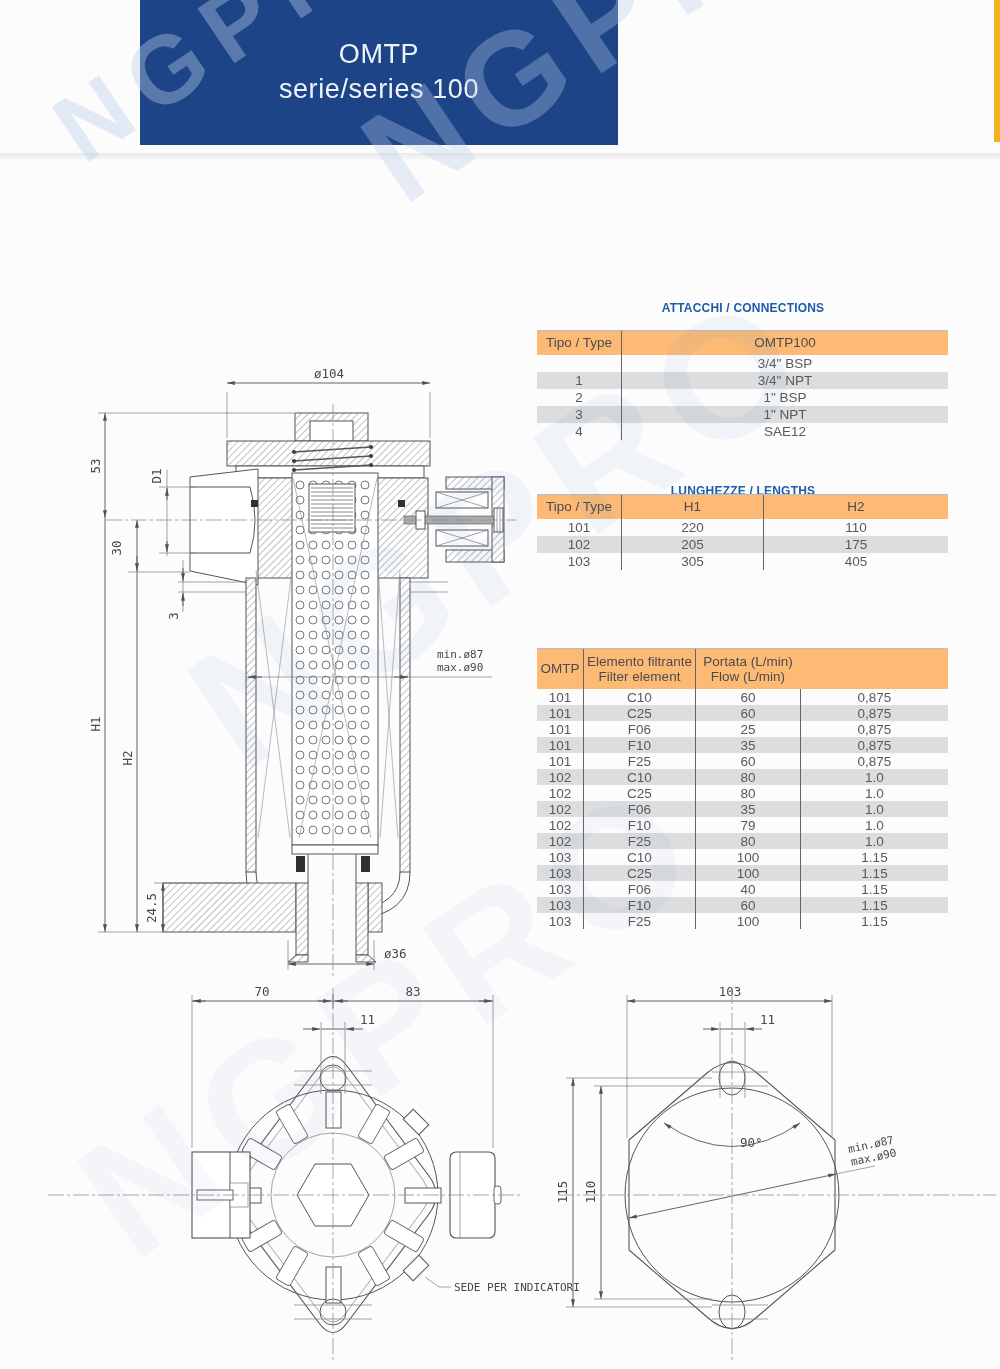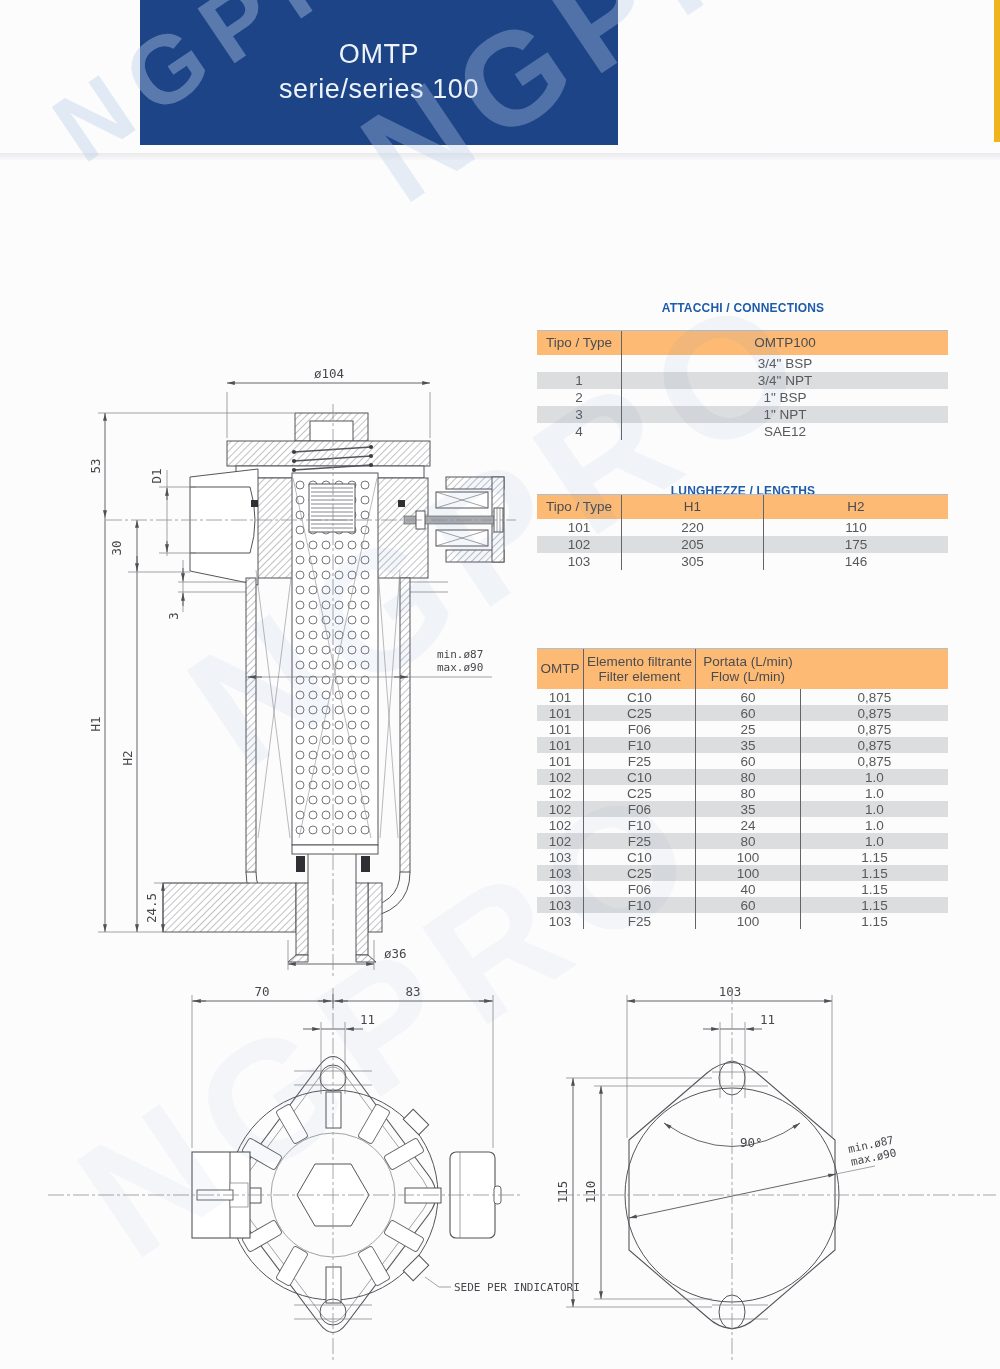--- a/index.html
+++ b/index.html
@@ -115,21 +115,21 @@
           <div class="tcell">110</div>
         </div>
         <div class="trow">
           <div class="tcell">102</div>
           <div class="tcell">205</div>
           <div class="tcell">175</div>
         </div>
         <div class="trow">
           <div class="tcell">103</div>
           <div class="tcell">305</div>
-          <div class="tcell">146</div>
+          <div class="tcell">405</div>
         </div>
       </div>
   </div>
 
   <div class="table portate">
     <div class="thead">
       <div class="tcell">OMTP</div>
       <div class="tcell">Elemento filtrante
 Filter element</div>
       <div class="tcell">Portata (L/min)
@@ -180,21 +180,21 @@
         </div>
         <div class="trow">
           <div class="tcell">102</div>
           <div class="tcell">F06</div>
           <div class="tcell">35</div>
           <div class="tcell">1.0</div>
         </div>
         <div class="trow">
           <div class="tcell">102</div>
           <div class="tcell">F10</div>
-          <div class="tcell">24</div>
+          <div class="tcell">79</div>
           <div class="tcell">1.0</div>
         </div>
         <div class="trow">
           <div class="tcell">102</div>
           <div class="tcell">F25</div>
           <div class="tcell">80</div>
           <div class="tcell">1.0</div>
         </div>
         <div class="trow">
           <div class="tcell">103</div>

